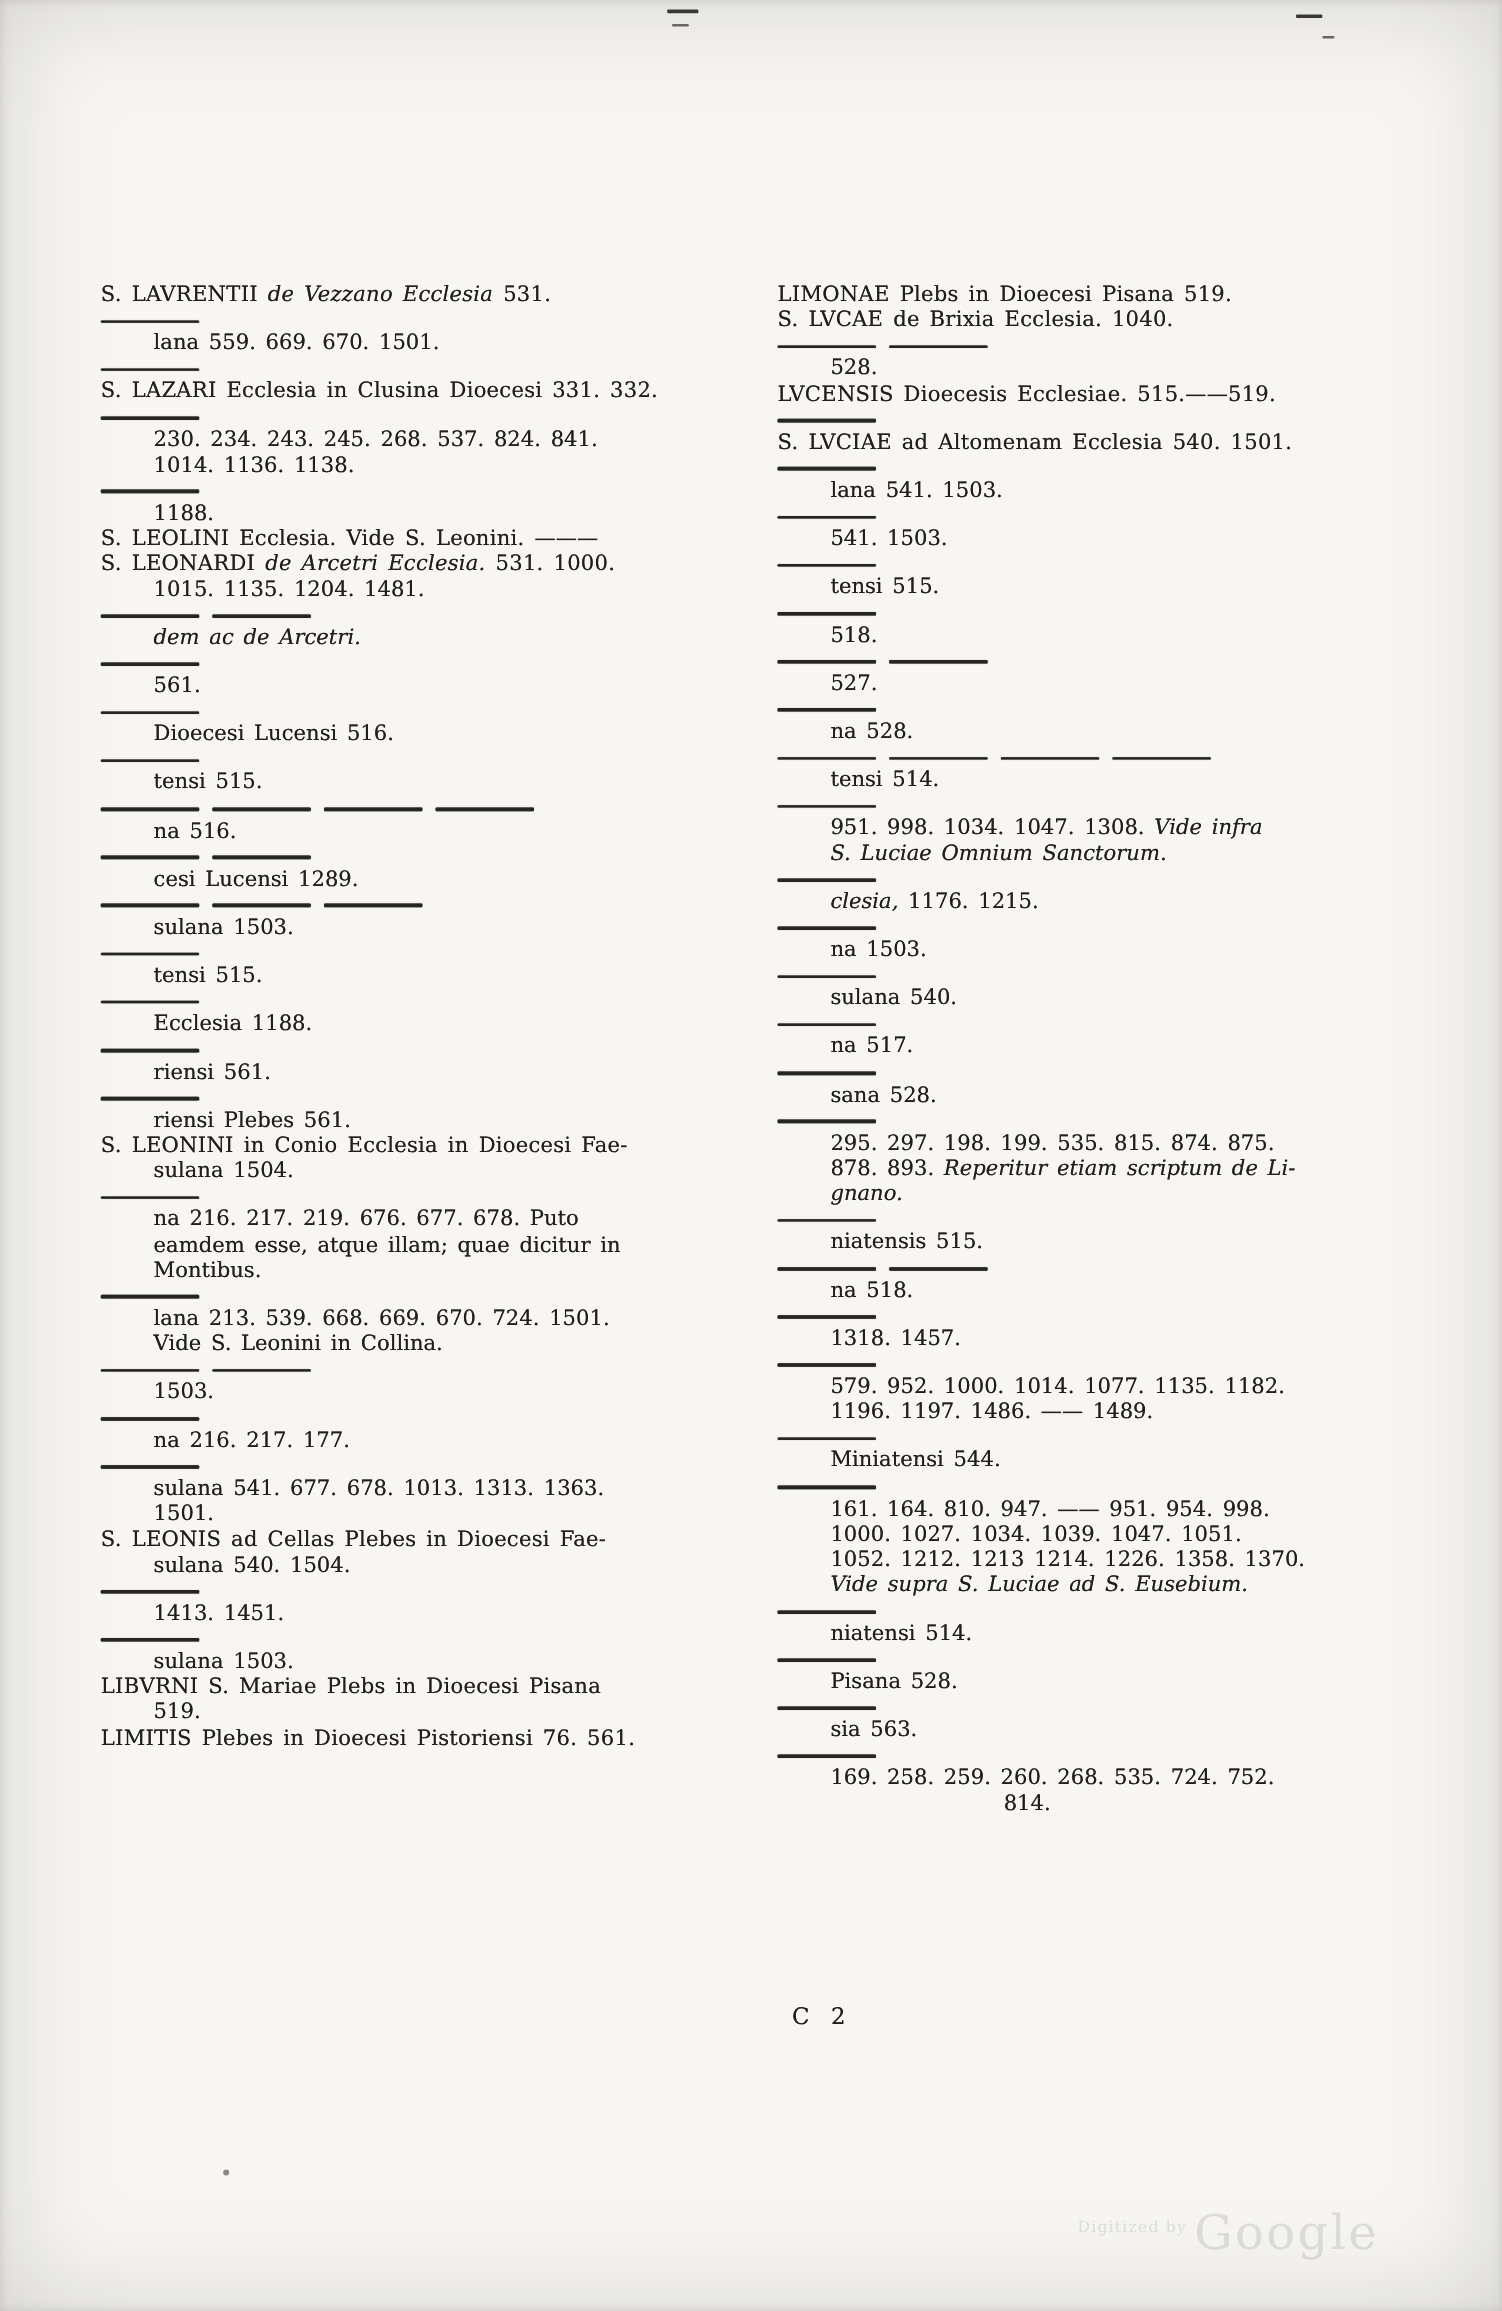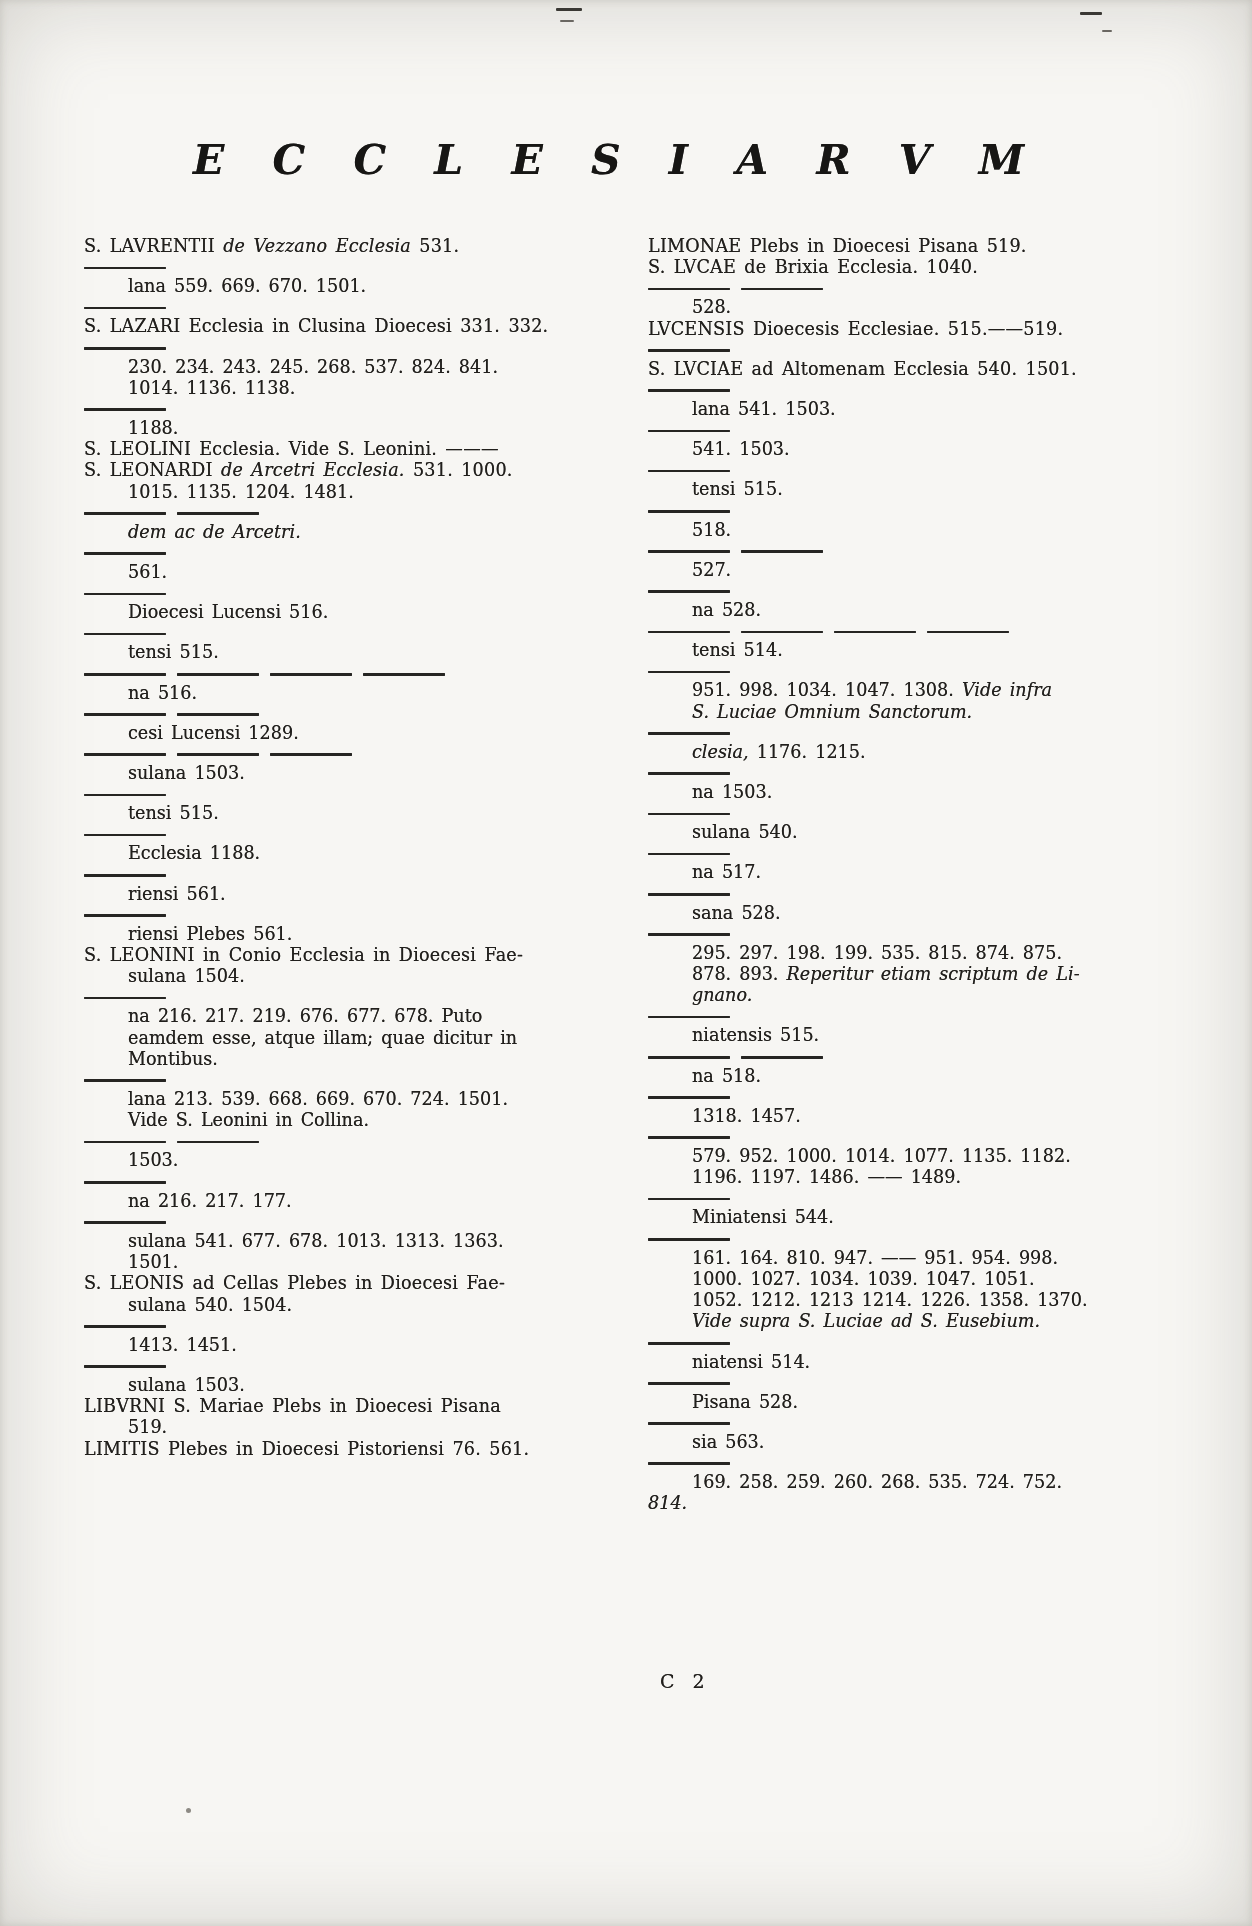--- a/index.html
+++ b/index.html
@@ -30,21 +30,21 @@
   .col.right{width:536px;}
   .line{
     font-size:17.6px; line-height:21.2px;
     white-space:nowrap; overflow:hidden;
     word-spacing:2.5px;
     text-shadow:0 0 .5px rgba(25,24,22,.75);
   }
   .line .txt{display:inline;}
   .line.cont .txt{padding-left:44px; display:inline-block;}
   .line.head{letter-spacing:.2px;}
-  .line.rightalign{text-align:left; padding-right:120px;font-style:italic;}
+  .line.rightalign{text-align:center; padding-right:120px;}
   .dash{
     display:inline-block; width:82px; height:2.7px;
     background:#262522; vertical-align:3px; margin-right:11px;
     border-radius:1px;
     box-shadow:0 0 .6px rgba(25,24,22,.8);
   }
   .it{font-style:italic;}
   .signature{
     position:absolute; left:646px; top:1670px;
     font-size:19px; letter-spacing:6px;
@@ -63,28 +63,30 @@
   .a1{left:556px; top:8px; width:26px; height:3px;}
   .a2{left:560px; top:20px; width:14px; height:2px; background:#6a6762;}
   .a3{left:1080px; top:12px; width:22px; height:3px;}
   .a4{left:1102px; top:30px; width:10px; height:2px; background:#6a6762;}
   .a5{left:186px; top:1808px; width:5px; height:5px; background:#8d8a84; border-radius:50%;}
 </style>
 </head>
 <body>
 
 <div class="page">
-  <div class="title">E C C L E S I A R V M</div>
 
   <div class="columns">
     <div class="col left"><div class="line head"><span class="txt"><span>S. LAVRENTII </span><span class="it">de Vezzano Ecclesia</span><span> 531.</span></span></div><div class="line dash"></div><div class="line cont"><span class="txt"><span>lana 559. 669. 670. 1501.</span></span></div><div class="line dash"></div><div class="line head"><span class="txt"><span>S. LAZARI Ecclesia in Clusina Dioecesi 331. 332.</span></span></div><div class="line dash"></div><div class="line cont"><span class="txt"><span>230. 234. 243. 245. 268. 537. 824. 841.</span></span></div><div class="line cont"><span class="txt"><span>1014. 1136. 1138.</span></span></div><div class="line dash"></div><div class="line cont"><span class="txt"><span>1188.</span></span></div><div class="line head"><span class="txt"><span>S. LEOLINI Ecclesia. Vide S. Leonini. ———</span></span></div><div class="line head"><span class="txt"><span>S. LEONARDI </span><span class="it">de Arcetri Ecclesia.</span><span> 531. 1000.</span></span></div><div class="line cont"><span class="txt"><span>1015. 1135. 1204. 1481.</span></span></div><div class="line dash"></div><div class="line dash"></div><div class="line cont"><span class="txt"><span class="it">dem ac de Arcetri.</span></span></div><div class="line dash"></div><div class="line cont"><span class="txt"><span>561.</span></span></div><div class="line dash"></div><div class="line cont"><span class="txt"><span>Dioecesi Lucensi 516.</span></span></div><div class="line dash"></div><div class="line cont"><span class="txt"><span>tensi 515.</span></span></div><div class="line dash"></div><div class="line dash"></div><div class="line dash"></div><div class="line dash"></div><div class="line cont"><span class="txt"><span>na 516.</span></span></div><div class="line dash"></div><div class="line dash"></div><div class="line cont"><span class="txt"><span>cesi Lucensi 1289.</span></span></div><div class="line dash"></div><div class="line dash"></div><div class="line dash"></div><div class="line cont"><span class="txt"><span>sulana 1503.</span></span></div><div class="line dash"></div><div class="line cont"><span class="txt"><span>tensi 515.</span></span></div><div class="line dash"></div><div class="line cont"><span class="txt"><span>Ecclesia 1188.</span></span></div><div class="line dash"></div><div class="line cont"><span class="txt"><span>riensi 561.</span></span></div><div class="line dash"></div><div class="line cont"><span class="txt"><span>riensi Plebes 561.</span></span></div><div class="line head"><span class="txt"><span>S. LEONINI in Conio Ecclesia in Dioecesi Fae-</span></span></div><div class="line cont"><span class="txt"><span>sulana 1504.</span></span></div><div class="line dash"></div><div class="line cont"><span class="txt"><span>na 216. 217. 219. 676. 677. 678. Puto</span></span></div><div class="line cont"><span class="txt"><span>eamdem esse, atque illam; quae dicitur in</span></span></div><div class="line cont"><span class="txt"><span>Montibus.</span></span></div><div class="line dash"></div><div class="line cont"><span class="txt"><span>lana 213. 539. 668. 669. 670. 724. 1501.</span></span></div><div class="line cont"><span class="txt"><span>Vide S. Leonini in Collina.</span></span></div><div class="line dash"></div><div class="line dash"></div><div class="line cont"><span class="txt"><span>1503.</span></span></div><div class="line dash"></div><div class="line cont"><span class="txt"><span>na 216. 217. 177.</span></span></div><div class="line dash"></div><div class="line cont"><span class="txt"><span>sulana 541. 677. 678. 1013. 1313. 1363.</span></span></div><div class="line cont"><span class="txt"><span>1501.</span></span></div><div class="line head"><span class="txt"><span>S. LEONIS ad Cellas Plebes in Dioecesi Fae-</span></span></div><div class="line cont"><span class="txt"><span>sulana 540. 1504.</span></span></div><div class="line dash"></div><div class="line cont"><span class="txt"><span>1413. 1451.</span></span></div><div class="line dash"></div><div class="line cont"><span class="txt"><span>sulana 1503.</span></span></div><div class="line head"><span class="txt"><span>LIBVRNI S. Mariae Plebs in Dioecesi Pisana</span></span></div><div class="line cont"><span class="txt"><span>519.</span></span></div><div class="line head"><span class="txt"><span>LIMITIS Plebes in Dioecesi Pistoriensi 76. 561.</span></span></div></div>
     <div class="col right"><div class="line head"><span class="txt"><span>LIMONAE Plebs in Dioecesi Pisana 519.</span></span></div><div class="line head"><span class="txt"><span>S. LVCAE de Brixia Ecclesia. 1040.</span></span></div><div class="line dash"></div><div class="line dash"></div><div class="line cont"><span class="txt"><span>528.</span></span></div><div class="line head"><span class="txt"><span>LVCENSIS Dioecesis Ecclesiae. 515.——519.</span></span></div><div class="line dash"></div><div class="line head"><span class="txt"><span>S. LVCIAE ad Altomenam Ecclesia 540. 1501.</span></span></div><div class="line dash"></div><div class="line cont"><span class="txt"><span>lana 541. 1503.</span></span></div><div class="line dash"></div><div class="line cont"><span class="txt"><span>541. 1503.</span></span></div><div class="line dash"></div><div class="line cont"><span class="txt"><span>tensi 515.</span></span></div><div class="line dash"></div><div class="line cont"><span class="txt"><span>518.</span></span></div><div class="line dash"></div><div class="line dash"></div><div class="line cont"><span class="txt"><span>527.</span></span></div><div class="line dash"></div><div class="line cont"><span class="txt"><span>na 528.</span></span></div><div class="line dash"></div><div class="line dash"></div><div class="line dash"></div><div class="line dash"></div><div class="line cont"><span class="txt"><span>tensi 514.</span></span></div><div class="line dash"></div><div class="line cont"><span class="txt"><span>951. 998. 1034. 1047. 1308. </span><span class="it">Vide infra</span></span></div><div class="line cont"><span class="txt"><span class="it">S. Luciae Omnium Sanctorum.</span></span></div><div class="line dash"></div><div class="line cont"><span class="txt"><span class="it">clesia,</span><span> 1176. 1215.</span></span></div><div class="line dash"></div><div class="line cont"><span class="txt"><span>na 1503.</span></span></div><div class="line dash"></div><div class="line cont"><span class="txt"><span>sulana 540.</span></span></div><div class="line dash"></div><div class="line cont"><span class="txt"><span>na 517.</span></span></div><div class="line dash"></div><div class="line cont"><span class="txt"><span>sana 528.</span></span></div><div class="line dash"></div><div class="line cont"><span class="txt"><span>295. 297. 198. 199. 535. 815. 874. 875.</span></span></div><div class="line cont"><span class="txt"><span>878. 893. </span><span class="it">Reperitur etiam scriptum de Li-</span></span></div><div class="line cont"><span class="txt"><span class="it">gnano.</span></span></div><div class="line dash"></div><div class="line cont"><span class="txt"><span>niatensis 515.</span></span></div><div class="line dash"></div><div class="line dash"></div><div class="line cont"><span class="txt"><span>na 518.</span></span></div><div class="line dash"></div><div class="line cont"><span class="txt"><span>1318. 1457.</span></span></div><div class="line dash"></div><div class="line cont"><span class="txt"><span>579. 952. 1000. 1014. 1077. 1135. 1182.</span></span></div><div class="line cont"><span class="txt"><span>1196. 1197. 1486. —— 1489.</span></span></div><div class="line dash"></div><div class="line cont"><span class="txt"><span>Miniatensi 544.</span></span></div><div class="line dash"></div><div class="line cont"><span class="txt"><span>161. 164. 810. 947. —— 951. 954. 998.</span></span></div><div class="line cont"><span class="txt"><span>1000. 1027. 1034. 1039. 1047. 1051.</span></span></div><div class="line cont"><span class="txt"><span>1052. 1212. 1213 1214. 1226. 1358. 1370.</span></span></div><div class="line cont"><span class="txt"><span class="it">Vide supra S. Luciae ad S. Eusebium.</span></span></div><div class="line dash"></div><div class="line cont"><span class="txt"><span>niatensi 514.</span></span></div><div class="line dash"></div><div class="line cont"><span class="txt"><span>Pisana 528.</span></span></div><div class="line dash"></div><div class="line cont"><span class="txt"><span>sia 563.</span></span></div><div class="line dash"></div><div class="line cont"><span class="txt"><span>169. 258. 259. 260. 268. 535. 724. 752.</span></span></div><div class="line rightalign"><span class="txt"><span>814.</span></span></div></div>
   </div>
 
   <div class="signature">C 2</div>
 
+  <div class="watermark">
+    <span class="wm-small">Digitized by</span><span class="wm-big">Google</span>
+  </div>
 
   <div class="artifact a1"></div>
   <div class="artifact a2"></div>
   <div class="artifact a3"></div>
   <div class="artifact a4"></div>
   <div class="artifact a5"></div>
 </div>
 
 </body></html>

